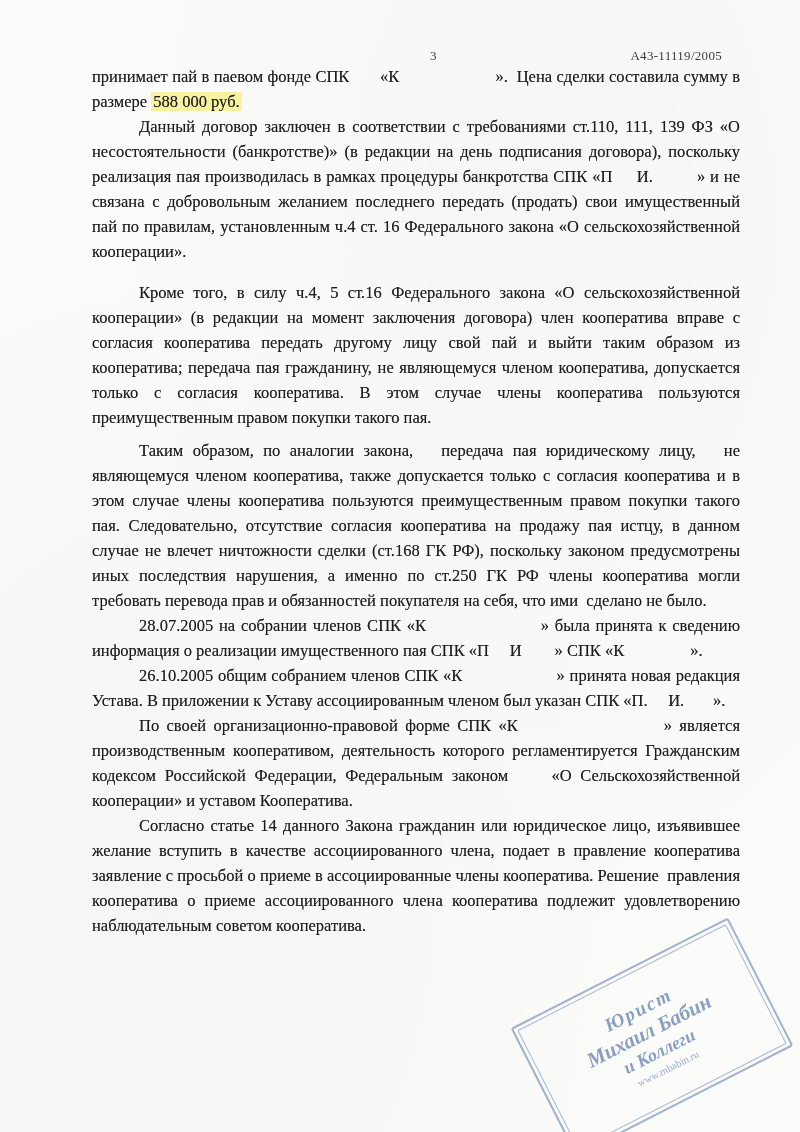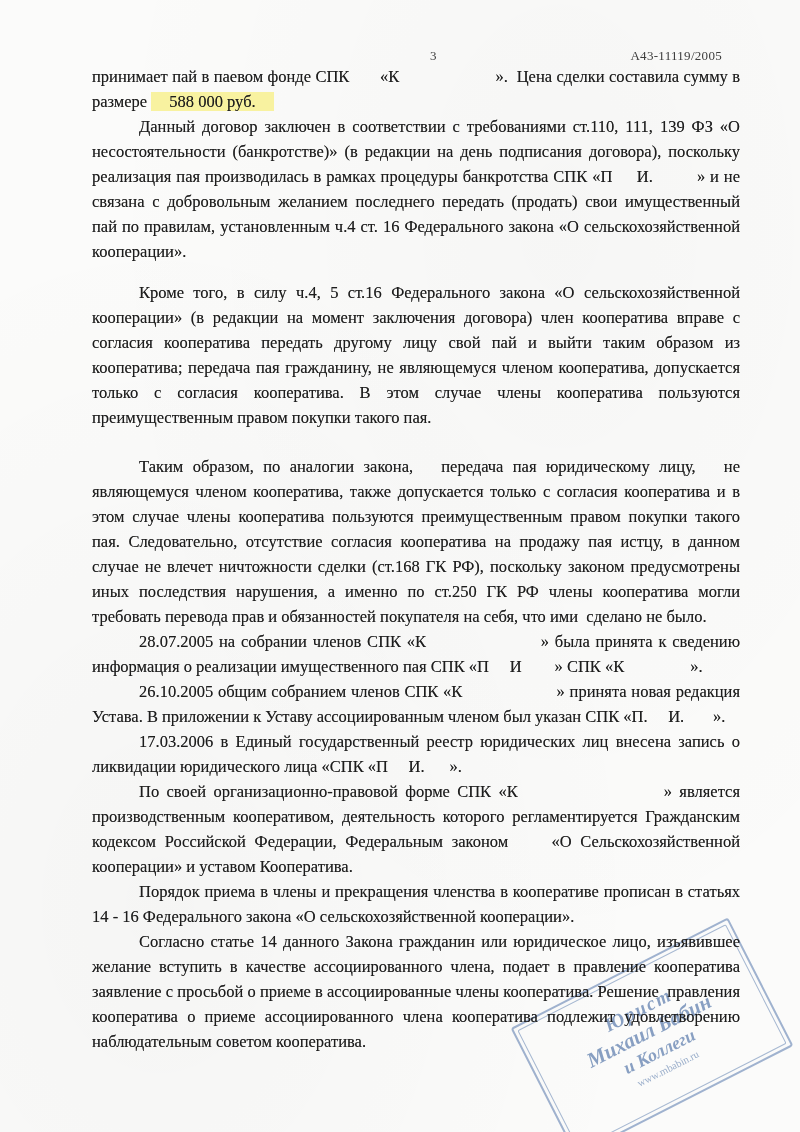--- a/index.html
+++ b/index.html
@@ -23,22 +23,22 @@
   .body {
     position:absolute; top:64px; left:92px; width:648px;
     font-size:16.5px; line-height:25px;
     text-align:justify;
     z-index:2;
     text-shadow:0 0 0.6px rgba(30,30,30,0.55);
   }
   .body p { margin:0; text-indent:47px; }
   .body p.no-indent { text-indent:0; }
   .body p.gap-sm { margin-top:16px; }
-  .body p.gap-md { margin-top:24px; }
-  .hl { background:#f8f2a0; padding:0 18px; }
+  .body p.gap-md { margin-top:8px; }
+  .hl { background:#f8f2a0; padding:0 2px; }
   .stamp {
     position:absolute; left:530px; top:965px; width:240px; height:140px;
     transform:rotate(-27deg);
     border:2px solid rgba(112,142,187,0.65);
     border-radius:3px;
     z-index:1;
     mix-blend-mode:multiply;
     color:rgba(105,136,182,0.78);
   }
   .stamp-inner {
@@ -72,19 +72,17 @@
     </div>
   </div>
 
   <div class="body">
     <p class="no-indent"><span>принимает пай в паевом фонде СПК&nbsp;&nbsp;&nbsp;&nbsp;&nbsp;&nbsp;&nbsp;«К&nbsp;&nbsp;&nbsp;&nbsp;&nbsp;&nbsp;&nbsp;&nbsp;&nbsp;&nbsp;&nbsp;&nbsp;&nbsp;&nbsp;&nbsp;&nbsp;&nbsp;&nbsp;&nbsp;&nbsp;&nbsp;&nbsp;».&nbsp; Цена сделки составила сумму в размере </span><span class="hl">588 000 руб.</span></p>
     <p>Данный договор заключен в соответствии с требованиями ст.110, 111, 139 ФЗ «О несостоятельности (банкротстве)» (в редакции на день подписания договора), поскольку реализация пая производилась в рамках процедуры банкротства СПК «П&nbsp;&nbsp;&nbsp;&nbsp;&nbsp;И.&nbsp;&nbsp;&nbsp;&nbsp;&nbsp;&nbsp;&nbsp;&nbsp;&nbsp;» и не связана с добровольным желанием последнего передать (продать) свои имущественный пай по правилам, установленным ч.4 ст. 16 Федерального закона «О сельскохозяйственной кооперации».</p>
     <p class="gap-sm">Кроме того, в силу ч.4, 5 ст.16 Федерального закона «О сельскохозяйственной кооперации» (в редакции на момент заключения договора) член кооператива вправе с согласия кооператива передать другому лицу свой пай и выйти таким образом из кооператива; передача пая гражданину, не являющемуся членом кооператива, допускается только с согласия кооператива. В этом случае члены кооператива пользуются преимущественным правом покупки такого пая.</p>
     <p class="gap-md">Таким образом, по аналогии закона,&nbsp;&nbsp; передача пая юридическому лицу,&nbsp;&nbsp; не являющемуся членом кооператива, также допускается только с согласия кооператива и в этом случае члены кооператива пользуются преимущественным правом покупки такого пая. Следовательно, отсутствие согласия кооператива на продажу пая истцу, в данном случае не влечет ничтожности сделки (ст.168 ГК РФ), поскольку законом предусмотрены иных последствия нарушения, а именно по ст.250 ГК РФ члены кооператива могли требовать перевода прав и обязанностей покупателя на себя, что ими&nbsp; сделано не было.</p>
     <p>28.07.2005 на собрании членов СПК «К&nbsp;&nbsp;&nbsp;&nbsp;&nbsp;&nbsp;&nbsp;&nbsp;&nbsp;&nbsp;&nbsp;&nbsp;&nbsp;&nbsp;&nbsp;&nbsp;&nbsp;&nbsp;&nbsp;&nbsp;» была принята к сведению информация о реализации имущественного пая СПК «П&nbsp;&nbsp;&nbsp;&nbsp;&nbsp;И&nbsp;&nbsp;&nbsp;&nbsp;&nbsp;&nbsp;&nbsp;&nbsp;» СПК «К&nbsp;&nbsp;&nbsp;&nbsp;&nbsp;&nbsp;&nbsp;&nbsp;&nbsp;&nbsp;&nbsp;&nbsp;&nbsp;&nbsp;&nbsp;&nbsp;».</p>
     <p>26.10.2005 общим собранием членов СПК «К&nbsp;&nbsp;&nbsp;&nbsp;&nbsp;&nbsp;&nbsp;&nbsp;&nbsp;&nbsp;&nbsp;&nbsp;&nbsp;&nbsp;&nbsp;&nbsp;&nbsp;&nbsp;&nbsp;&nbsp;» принята новая редакция Устава. В приложении к Уставу ассоциированным членом был указан СПК «П.&nbsp;&nbsp;&nbsp;&nbsp;&nbsp;И.&nbsp;&nbsp;&nbsp;&nbsp;&nbsp;&nbsp;&nbsp;».</p>
-    <p>17.03.2006 в Единый государственный реестр юридических лиц внесена запись о ликвидации юридического лица «СПК «П&nbsp;&nbsp;&nbsp;&nbsp;&nbsp;И.&nbsp;&nbsp;&nbsp;&nbsp;&nbsp;&nbsp;».</p>
     <p>По своей организационно-правовой форме СПК «К&nbsp;&nbsp;&nbsp;&nbsp;&nbsp;&nbsp;&nbsp;&nbsp;&nbsp;&nbsp;&nbsp;&nbsp;&nbsp;&nbsp;&nbsp;&nbsp;&nbsp;&nbsp;&nbsp;&nbsp;» является производственным кооперативом, деятельность которого регламентируется Гражданским кодексом Российской Федерации, Федеральным законом&nbsp;&nbsp;&nbsp;&nbsp; «О Сельскохозяйственной кооперации» и уставом Кооператива.</p>
-    <p>Порядок приема в члены и прекращения членства в кооперативе прописан в статьях 14 - 16 Федерального закона «О сельскохозяйственной кооперации».</p>
     <p>Согласно статье 14 данного Закона гражданин или юридическое лицо, изъявившее желание вступить в качестве ассоциированного члена, подает в правление кооператива заявление с просьбой о приеме в ассоциированные члены кооператива. Решение&nbsp; правления кооператива о приеме ассоциированного члена кооператива подлежит удовлетворению наблюдательным советом кооператива.</p>
   </div>
 
 </div>
 
 </body></html>

